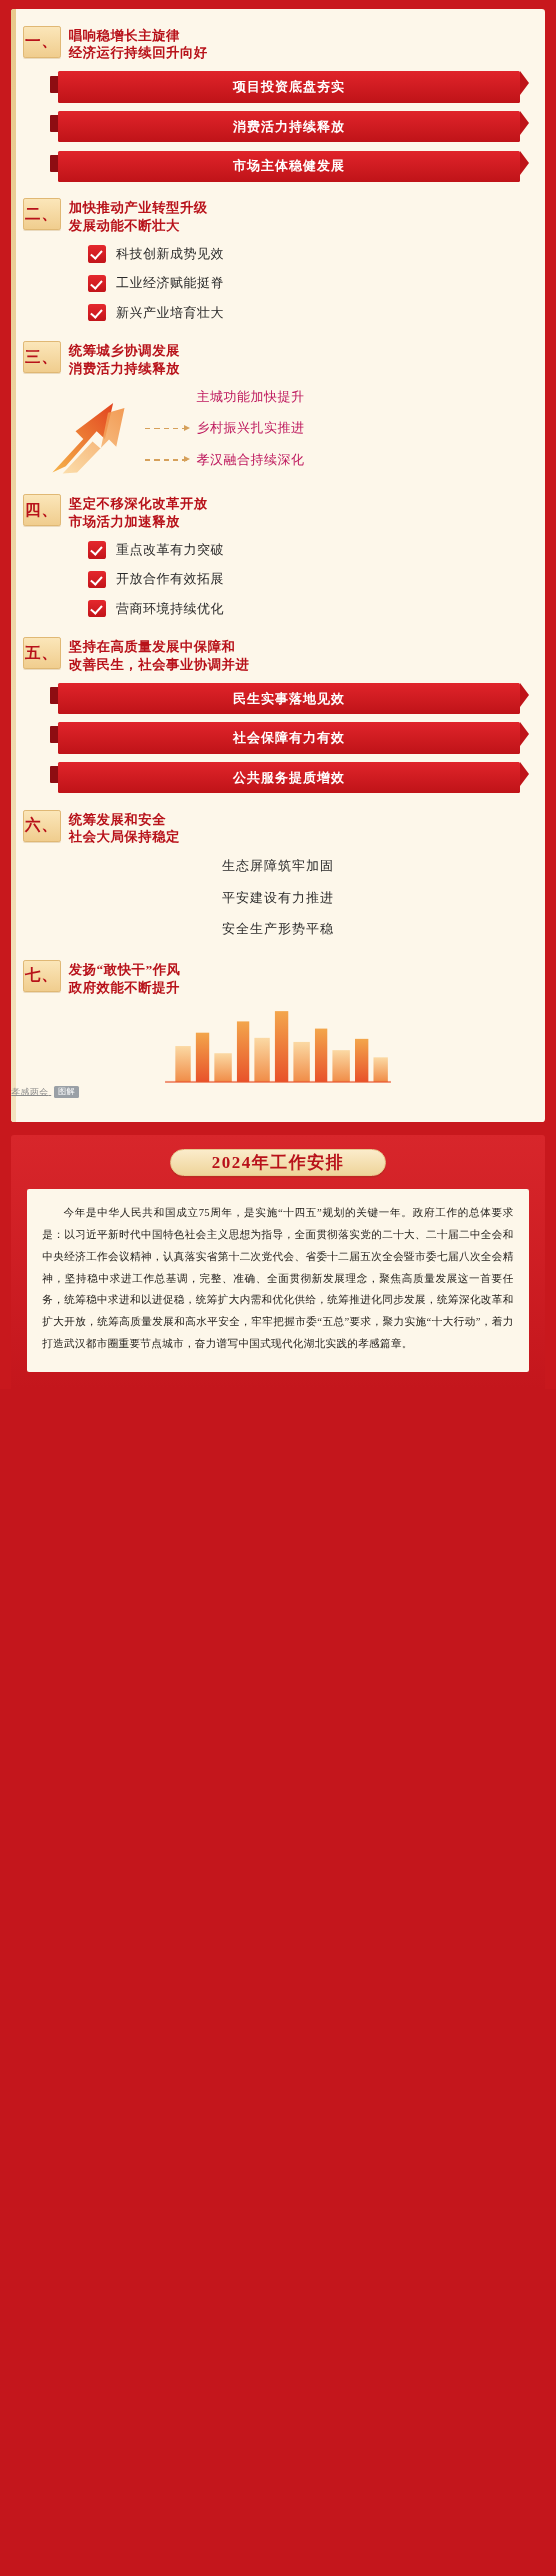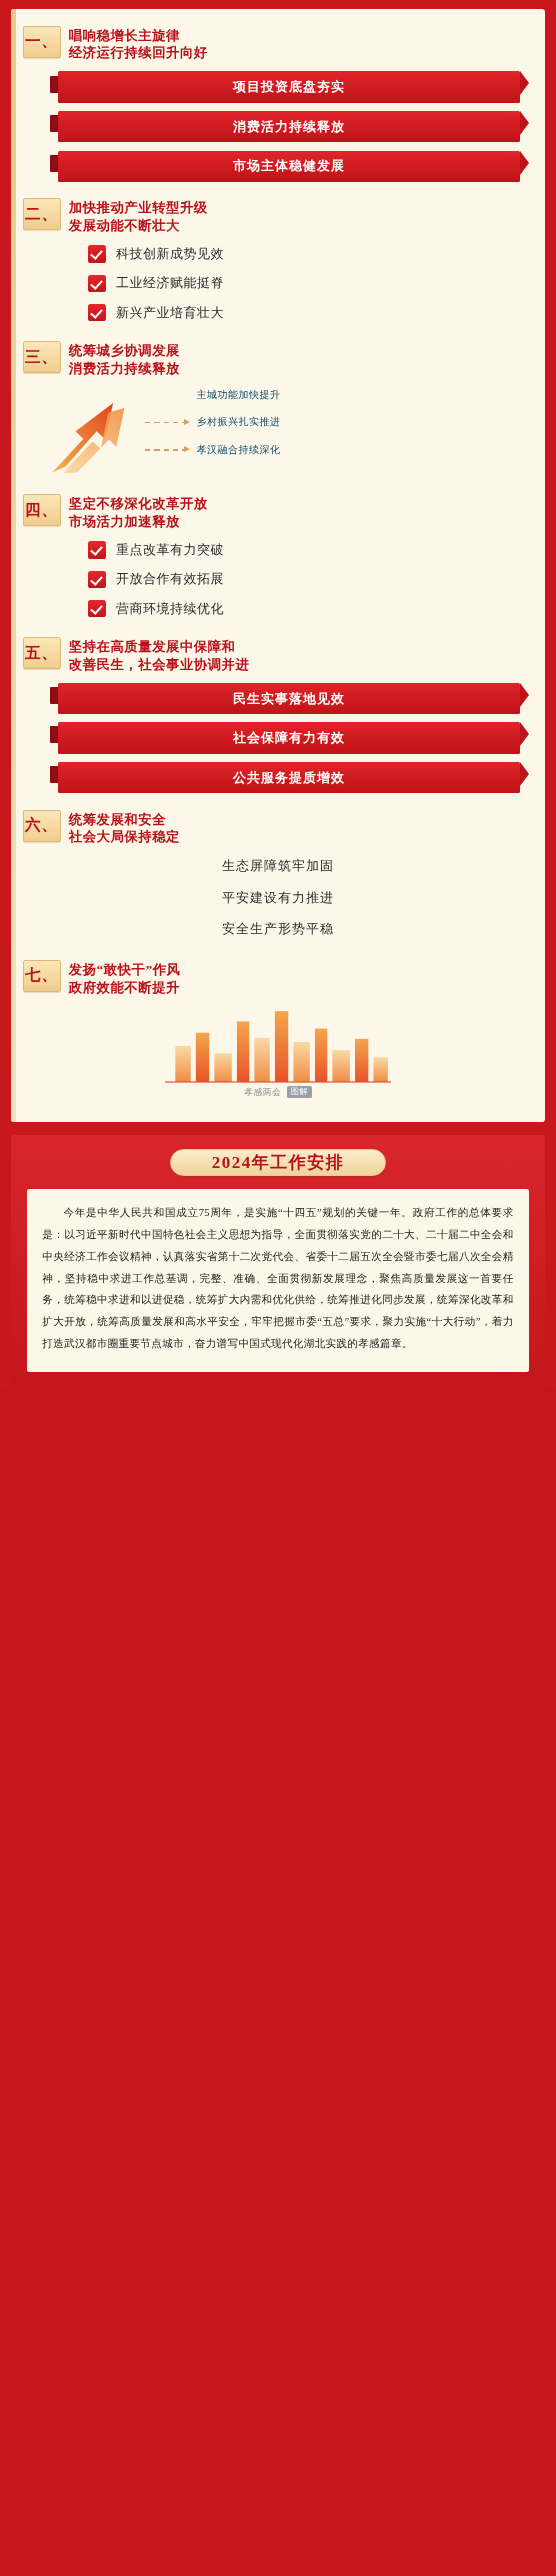--- a/index.html
+++ b/index.html
@@ -149,21 +149,21 @@
     position: relative;
   }
   .arr-dash:after{
     content:"";
     position:absolute;
     right:-1px; top:-3.1px;
     border-left: 6.2px solid #d6a05a;
     border-top: 3.6px solid transparent;
     border-bottom: 3.6px solid transparent;
   }
-  .arr-label { font-size: 10px; color:#0c4a6e; letter-spacing: 0.5px; }
+  .arr-label { font-size: 13px; color:#be185d; letter-spacing: 0.5px; }
   .arr-row.first .arr-dash { visibility:hidden; }
 
   
   .plainlist { margin: 11.3px 20.6px 5.2px 20.6px; text-align:center; }
   .plainlist div {
     font-size: 13px;
     color: #2a2a2a;
     letter-spacing: 1px;
     margin-bottom: 13.4px;
   }
@@ -172,24 +172,24 @@
   .cityart {
     margin: 9.3px auto 3.1px auto;
     width: 268px;
     height: 77px;
     position: relative;
   }
 
   
   .credit {
     margin-top: 2px;
-    text-align: center;
     font-size: 8.8px;
     color: #8a8a8a;
     letter-spacing: 0.5px;
+    text-decoration: underline;
   }
   .credit .tag {
     display:inline-block;
     background:#9aa0a6;
     color:#fff;
     border-radius:1.5px;
     padding: 0.5px 3.6px;
     margin-left: 3.1px;
     font-size: 8.2px;
   }

